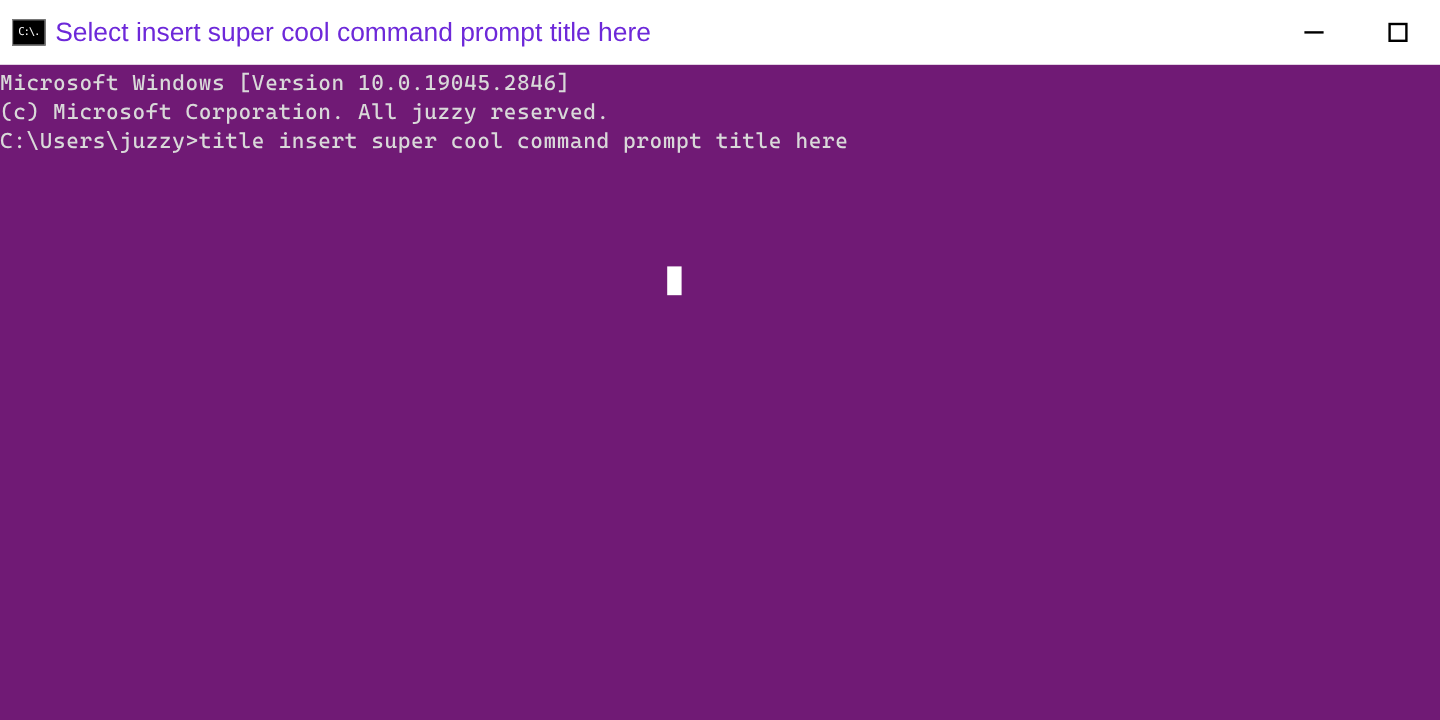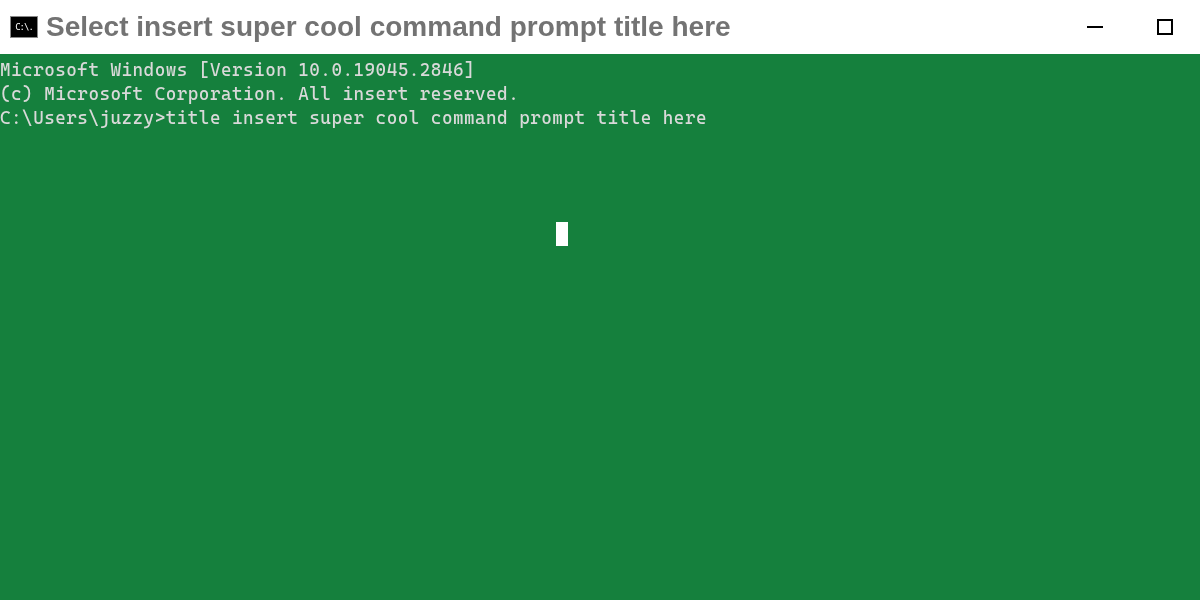--- a/index.html
+++ b/index.html
@@ -37,23 +37,23 @@
       display: flex;
       align-items: center;
       justify-content: center;
       font-size: 9px;
       color: #ffffff;
       font-family: monospace;
       letter-spacing: -1px;
       flex-shrink: 0;
     }
     .window-title {
-      font-size: 28px;
-      color: #737373;
-      font-weight: 700;
+      font-size: 22px;
+      color: #6d28d9;
+      font-weight: 400;
       white-space: nowrap;
     }
     .window-controls {
       position: absolute;
       right: 0;
       top: 0;
       height: 100%;
       display: flex;
       align-items: center;
     }
@@ -70,21 +70,21 @@
       height: 2px;
       background: #000000;
     }
     .maximize-box {
       width: 16px;
       height: 16px;
       border: 2px solid #000000;
     }
     .terminal {
       flex: 1;
-      background: #15803d;
+      background: #701a75;
       color: #d9d9d9;
       font-family: Consolas, "Cascadia Mono", "Courier New", monospace;
       font-size: 18px;
       line-height: 24px;
       padding: 4px 0 0 0;
       letter-spacing: 0.5px;
       position: relative;
       overflow: hidden;
     }
     .term-line {
@@ -110,19 +110,19 @@
       <div class="control-btn">
         <div class="minimize-line"></div>
       </div>
       <div class="control-btn">
         <div class="maximize-box"></div>
       </div>
     </div>
   </div>
   <div class="terminal">
     <div class="term-line">Microsoft Windows [Version 10.0.19045.2846]</div>
-    <div class="term-line">(c) Microsoft Corporation. All insert reserved.</div>
+    <div class="term-line">(c) Microsoft Corporation. All juzzy reserved.</div>
     <div class="term-line"></div>
     <div class="term-line">C:\Users\juzzy&gt;title insert super cool command prompt title here</div>
     <div class="term-line"></div>
     <div class="cursor-block"></div>
   </div>
 </div>
 
 </body></html>

